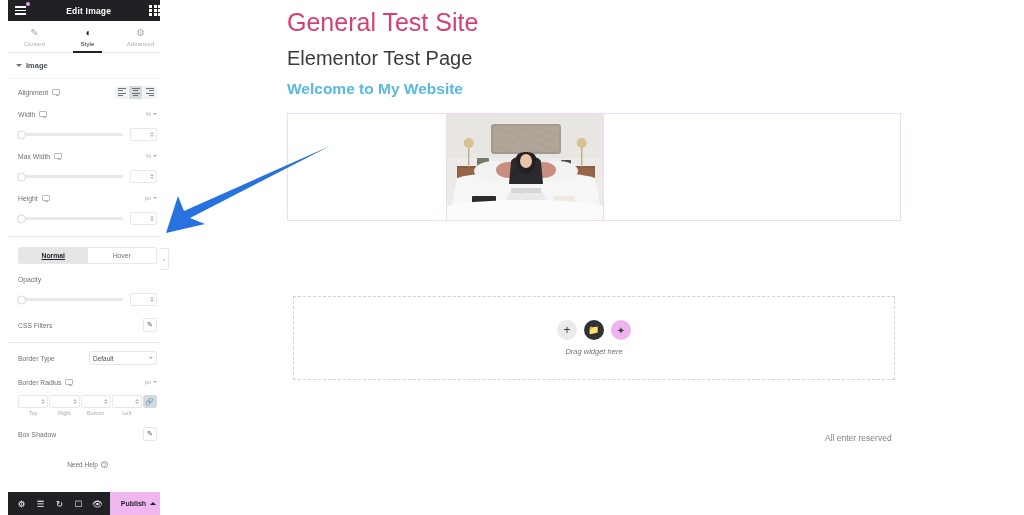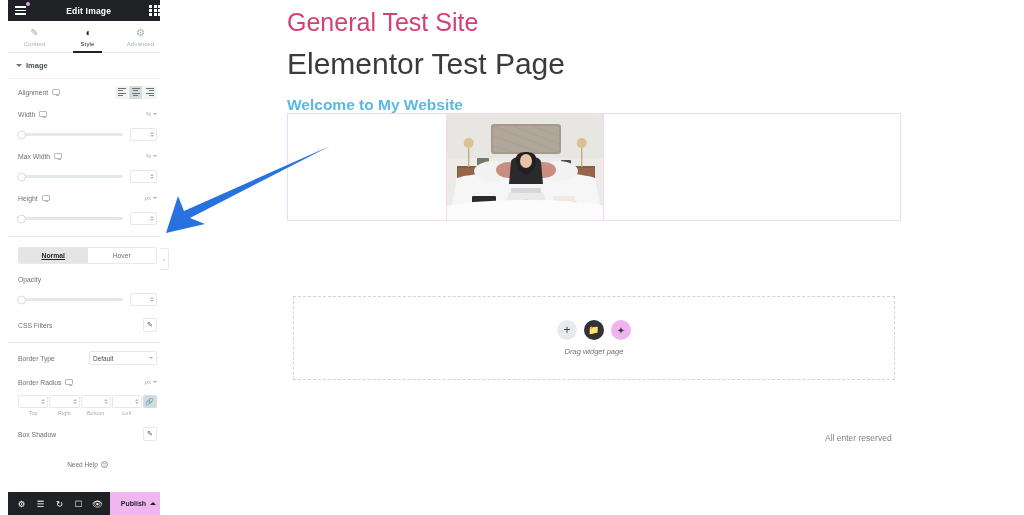--- a/index.html
+++ b/index.html
@@ -156,24 +156,24 @@
   #canvas {
     position:absolute; left:160px; top:0; width:864px; height:515px;
     background:#ffffff; overflow:hidden;
   }
   .site-title {
     position:absolute; left:127px; top:8px;
     font-size:25px; color:#d64070; font-weight:normal; letter-spacing:0px;
   }
   .page-title {
     position:absolute; left:127px; top:47px;
-    font-size:30px; color:#3b3b3b; font-weight:normal;
+    font-size:20px; color:#3b3b3b; font-weight:normal;
   }
   .welcome {
-    position:absolute; left:127px; top:96px;
+    position:absolute; left:127px; top:80px;
     font-size:15.5px; color:#5ab9e0; font-weight:bold;
   }
 
   .img-section {
     position:absolute; left:127px; top:113px; width:614px; height:108px;
     border:1px solid #f2d9ef; background:#fff;
     display:flex; align-items:stretch;
   }
   .img-col { width:158px; display:flex; align-items:center; justify-content:center; }
   .img-col.mid { border-left:1px solid #f2d9ef; border-right:1px solid #f2d9ef; width:158px; }
@@ -536,21 +536,21 @@
       <div class="img-col"></div>
     </div>
 
 
     <div class="dropzone">
       <div class="dz-btns">
         <span class="dz-btn dz-add">+</span>
         <span class="dz-btn dz-folder">📁</span>
         <span class="dz-btn dz-ai">✦</span>
       </div>
-      <div class="dz-label">Drag widget page</div>
+      <div class="dz-label">Drag widget here</div>
     </div>
 
     <div class="rights">All enter reserved</div>
   </div>
 
   <svg id="arrow" viewBox="0 0 1024 515">
     <g>
       <path d="M331 147 L186 221 L198 232 L176 238 L164 233 L180 218 L186 221 Z" fill="#2872e0" opacity="0"></path>
       <path d="M330 146 L190 218 L205 224 L166 233 L178 196 L184 211 Z" fill="#2872e0"></path>
     </g>

